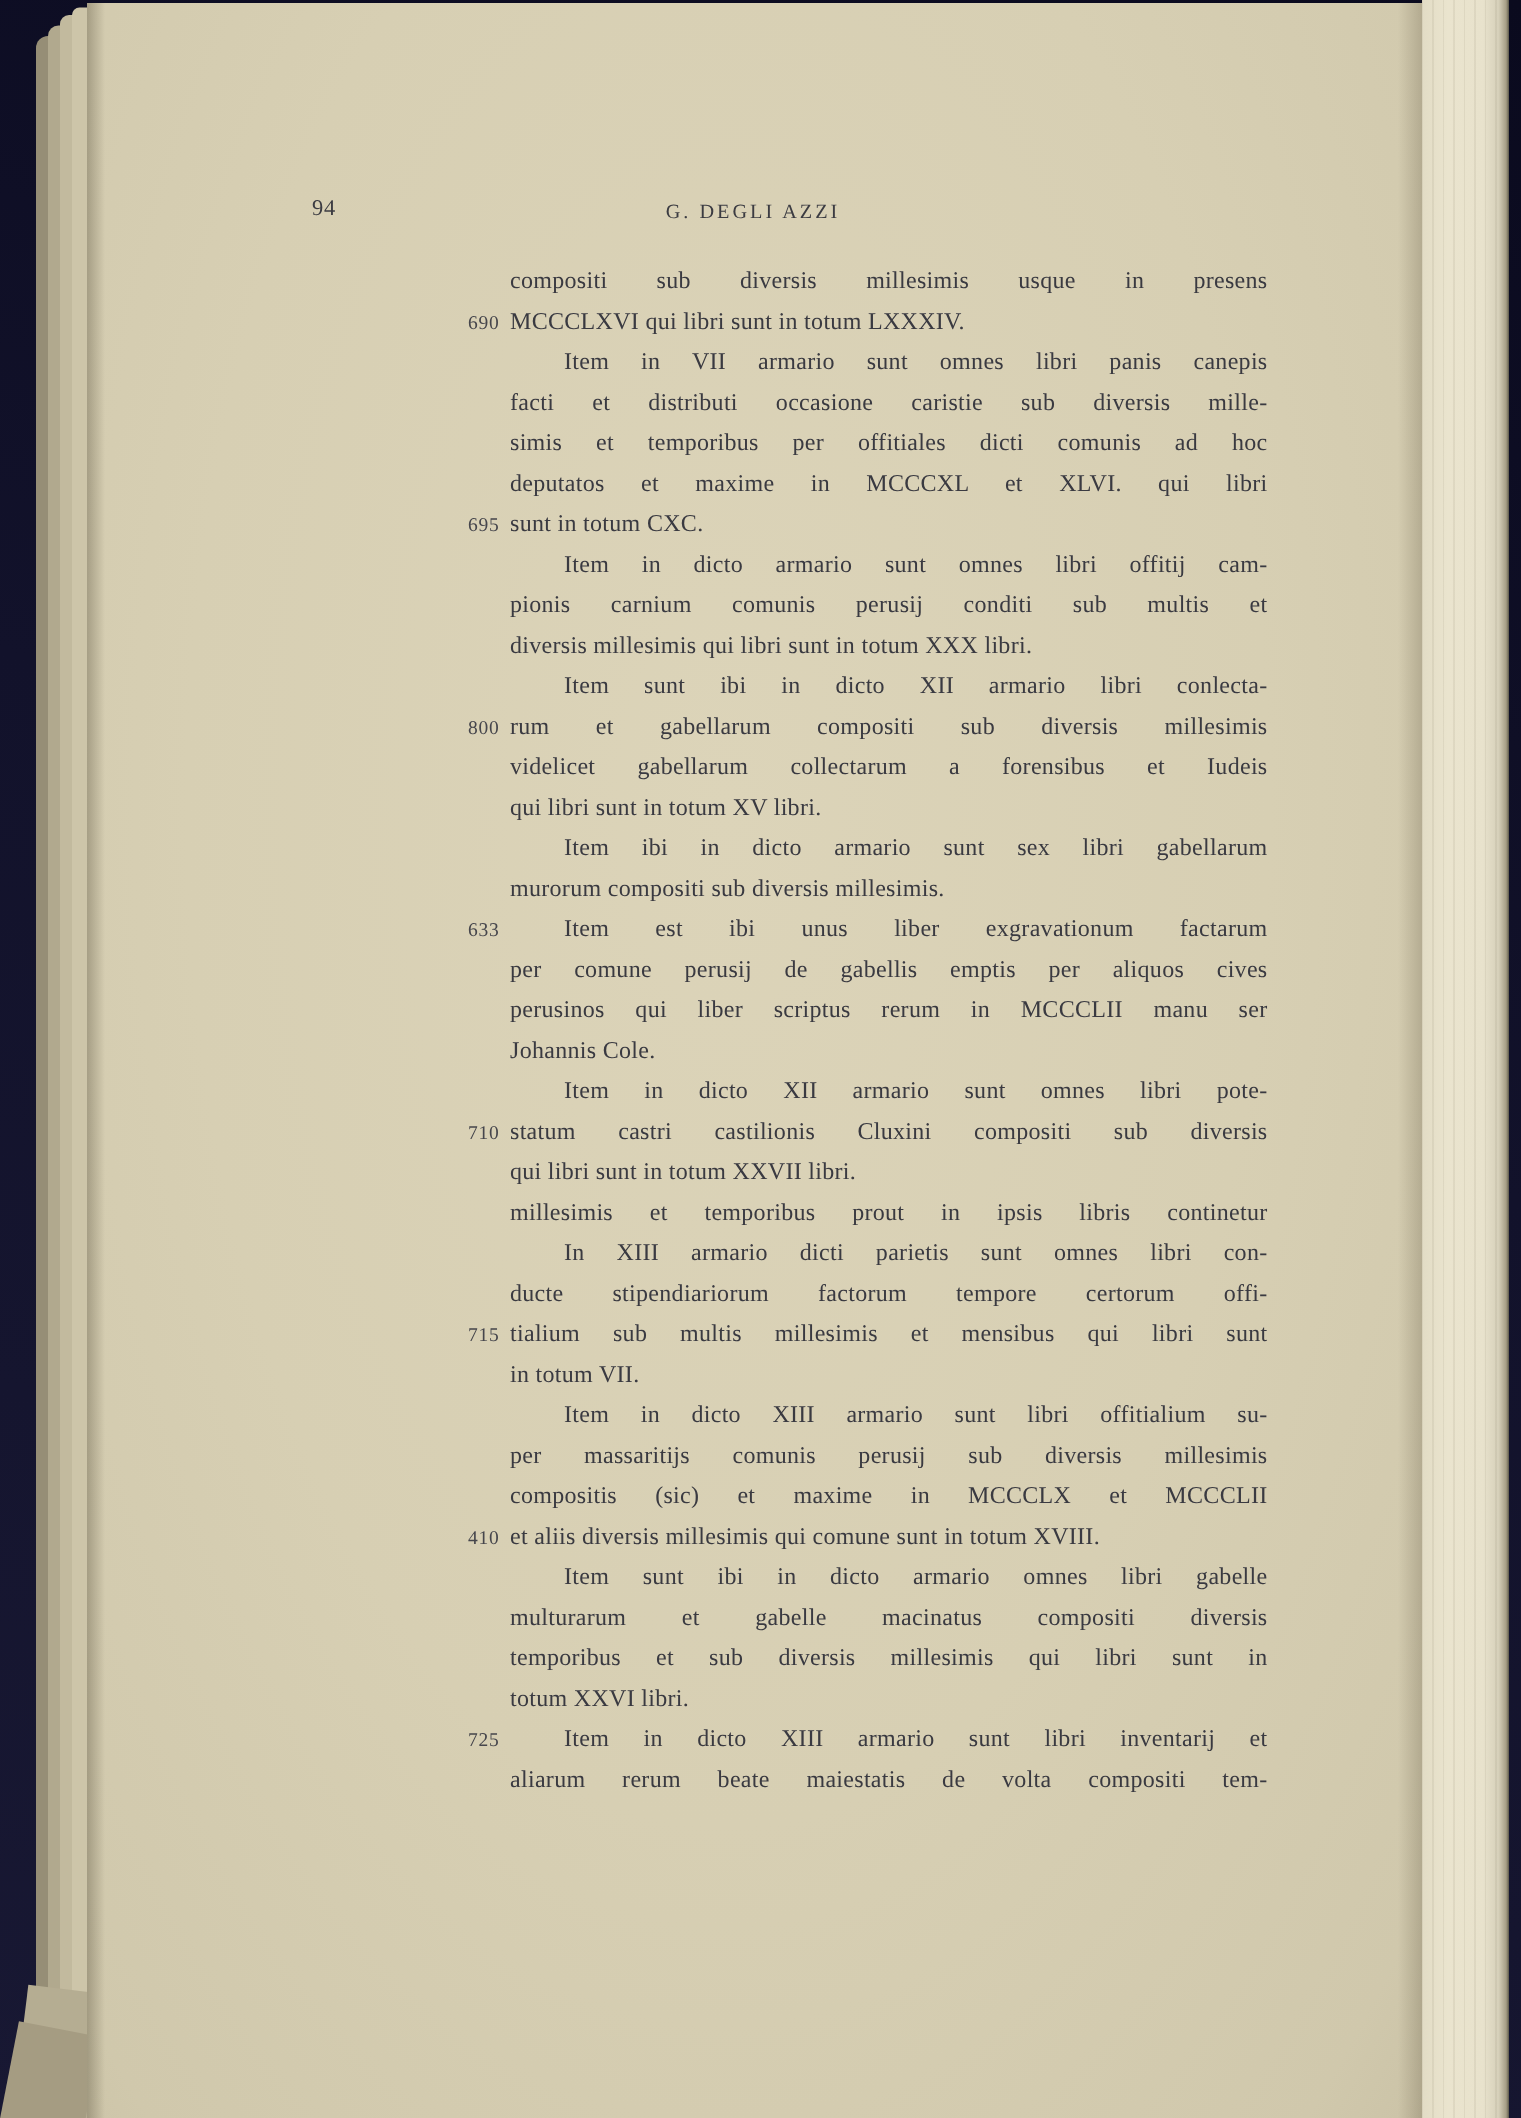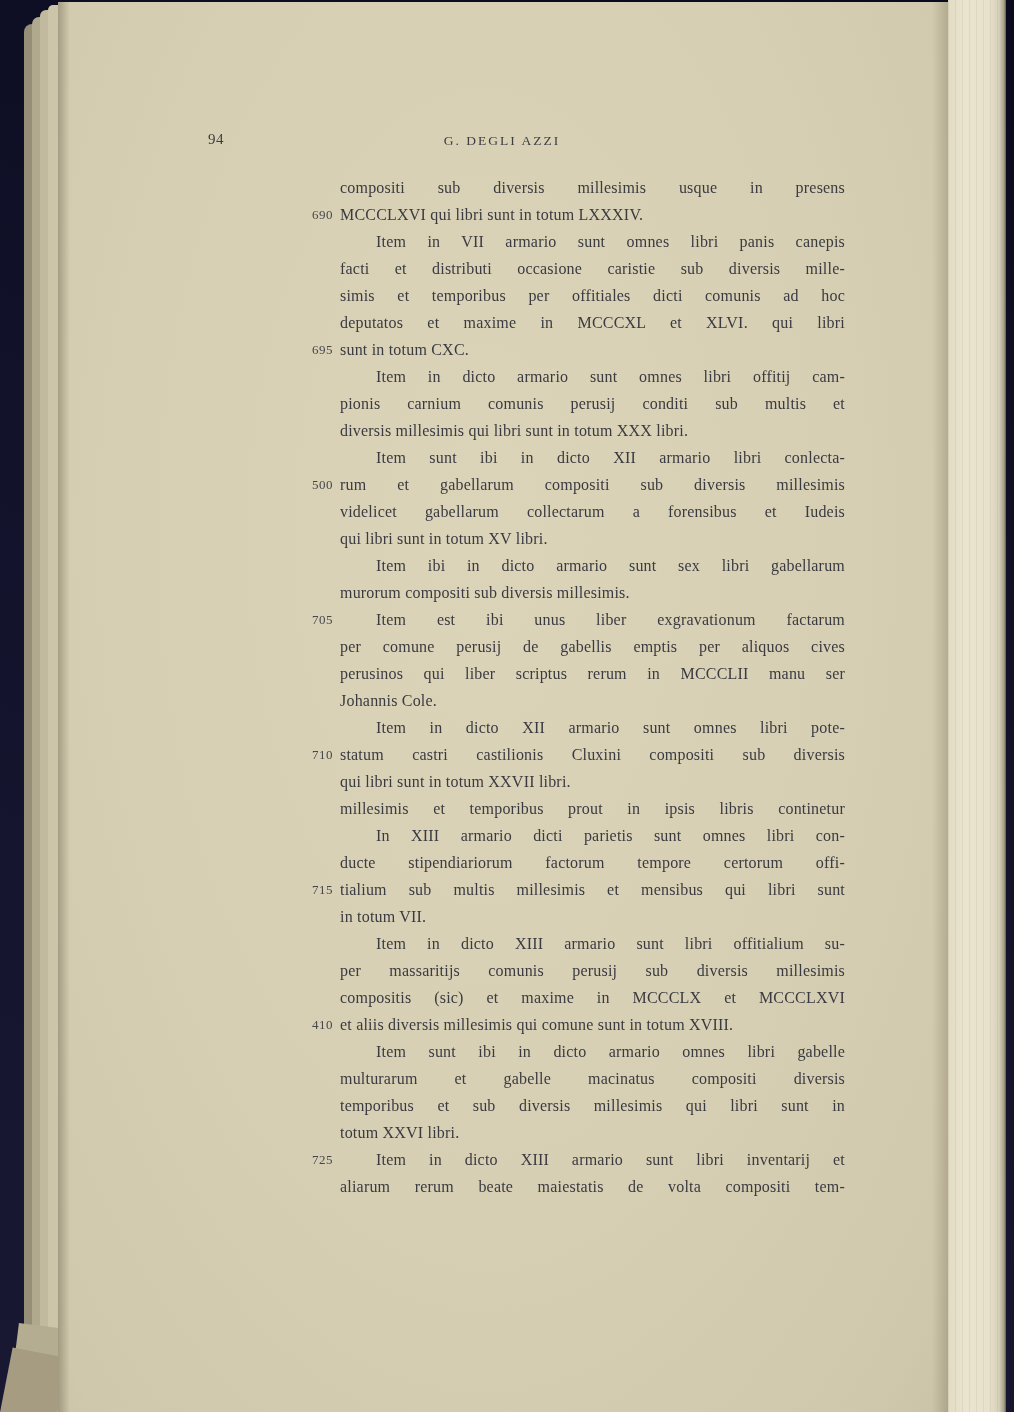--- a/index.html
+++ b/index.html
@@ -110,36 +110,36 @@
         <div class="line">
     <span class="num"></span><span class="txt">pionis carnium comunis perusij conditi sub multis et</span>
   </div>
         <div class="line end">
     <span class="num"></span><span class="txt">diversis millesimis qui libri sunt in totum XXX libri.</span>
   </div>
         <div class="line indent">
     <span class="num"></span><span class="txt">Item sunt ibi in dicto XII armario libri conlecta-</span>
   </div>
         <div class="line">
-    <span class="num">500</span><span class="txt">rum et gabellarum compositi sub diversis millesimis</span>
+    <span class="num">800</span><span class="txt">rum et gabellarum compositi sub diversis millesimis</span>
   </div>
         <div class="line">
     <span class="num"></span><span class="txt">videlicet gabellarum collectarum a forensibus et Iudeis</span>
   </div>
         <div class="line end">
     <span class="num"></span><span class="txt">qui libri sunt in totum XV libri.</span>
   </div>
         <div class="line indent">
     <span class="num"></span><span class="txt">Item ibi in dicto armario sunt sex libri gabellarum</span>
   </div>
         <div class="line end">
     <span class="num"></span><span class="txt">murorum compositi sub diversis millesimis.</span>
   </div>
         <div class="line indent">
-    <span class="num">705</span><span class="txt">Item est ibi unus liber exgravationum factarum</span>
+    <span class="num">633</span><span class="txt">Item est ibi unus liber exgravationum factarum</span>
   </div>
         <div class="line">
     <span class="num"></span><span class="txt">per comune perusij de gabellis emptis per aliquos cives</span>
   </div>
         <div class="line">
     <span class="num"></span><span class="txt">perusinos qui liber scriptus rerum in MCCCLII manu ser</span>
   </div>
         <div class="line end">
     <span class="num"></span><span class="txt">Johannis Cole.</span>
   </div>
@@ -167,21 +167,21 @@
         <div class="line end">
     <span class="num"></span><span class="txt">in totum VII.</span>
   </div>
         <div class="line indent">
     <span class="num"></span><span class="txt">Item in dicto XIII armario sunt libri offitialium su-</span>
   </div>
         <div class="line">
     <span class="num"></span><span class="txt">per massaritijs comunis perusij sub diversis millesimis</span>
   </div>
         <div class="line">
-    <span class="num"></span><span class="txt">compositis (sic) et maxime in MCCCLX et MCCCLXVI</span>
+    <span class="num"></span><span class="txt">compositis (sic) et maxime in MCCCLX et MCCCLII</span>
   </div>
         <div class="line end">
     <span class="num">410</span><span class="txt">et aliis diversis millesimis qui comune sunt in totum XVIII.</span>
   </div>
         <div class="line indent">
     <span class="num"></span><span class="txt">Item sunt ibi in dicto armario omnes libri gabelle</span>
   </div>
         <div class="line">
     <span class="num"></span><span class="txt">multurarum et gabelle macinatus compositi diversis</span>
   </div>

